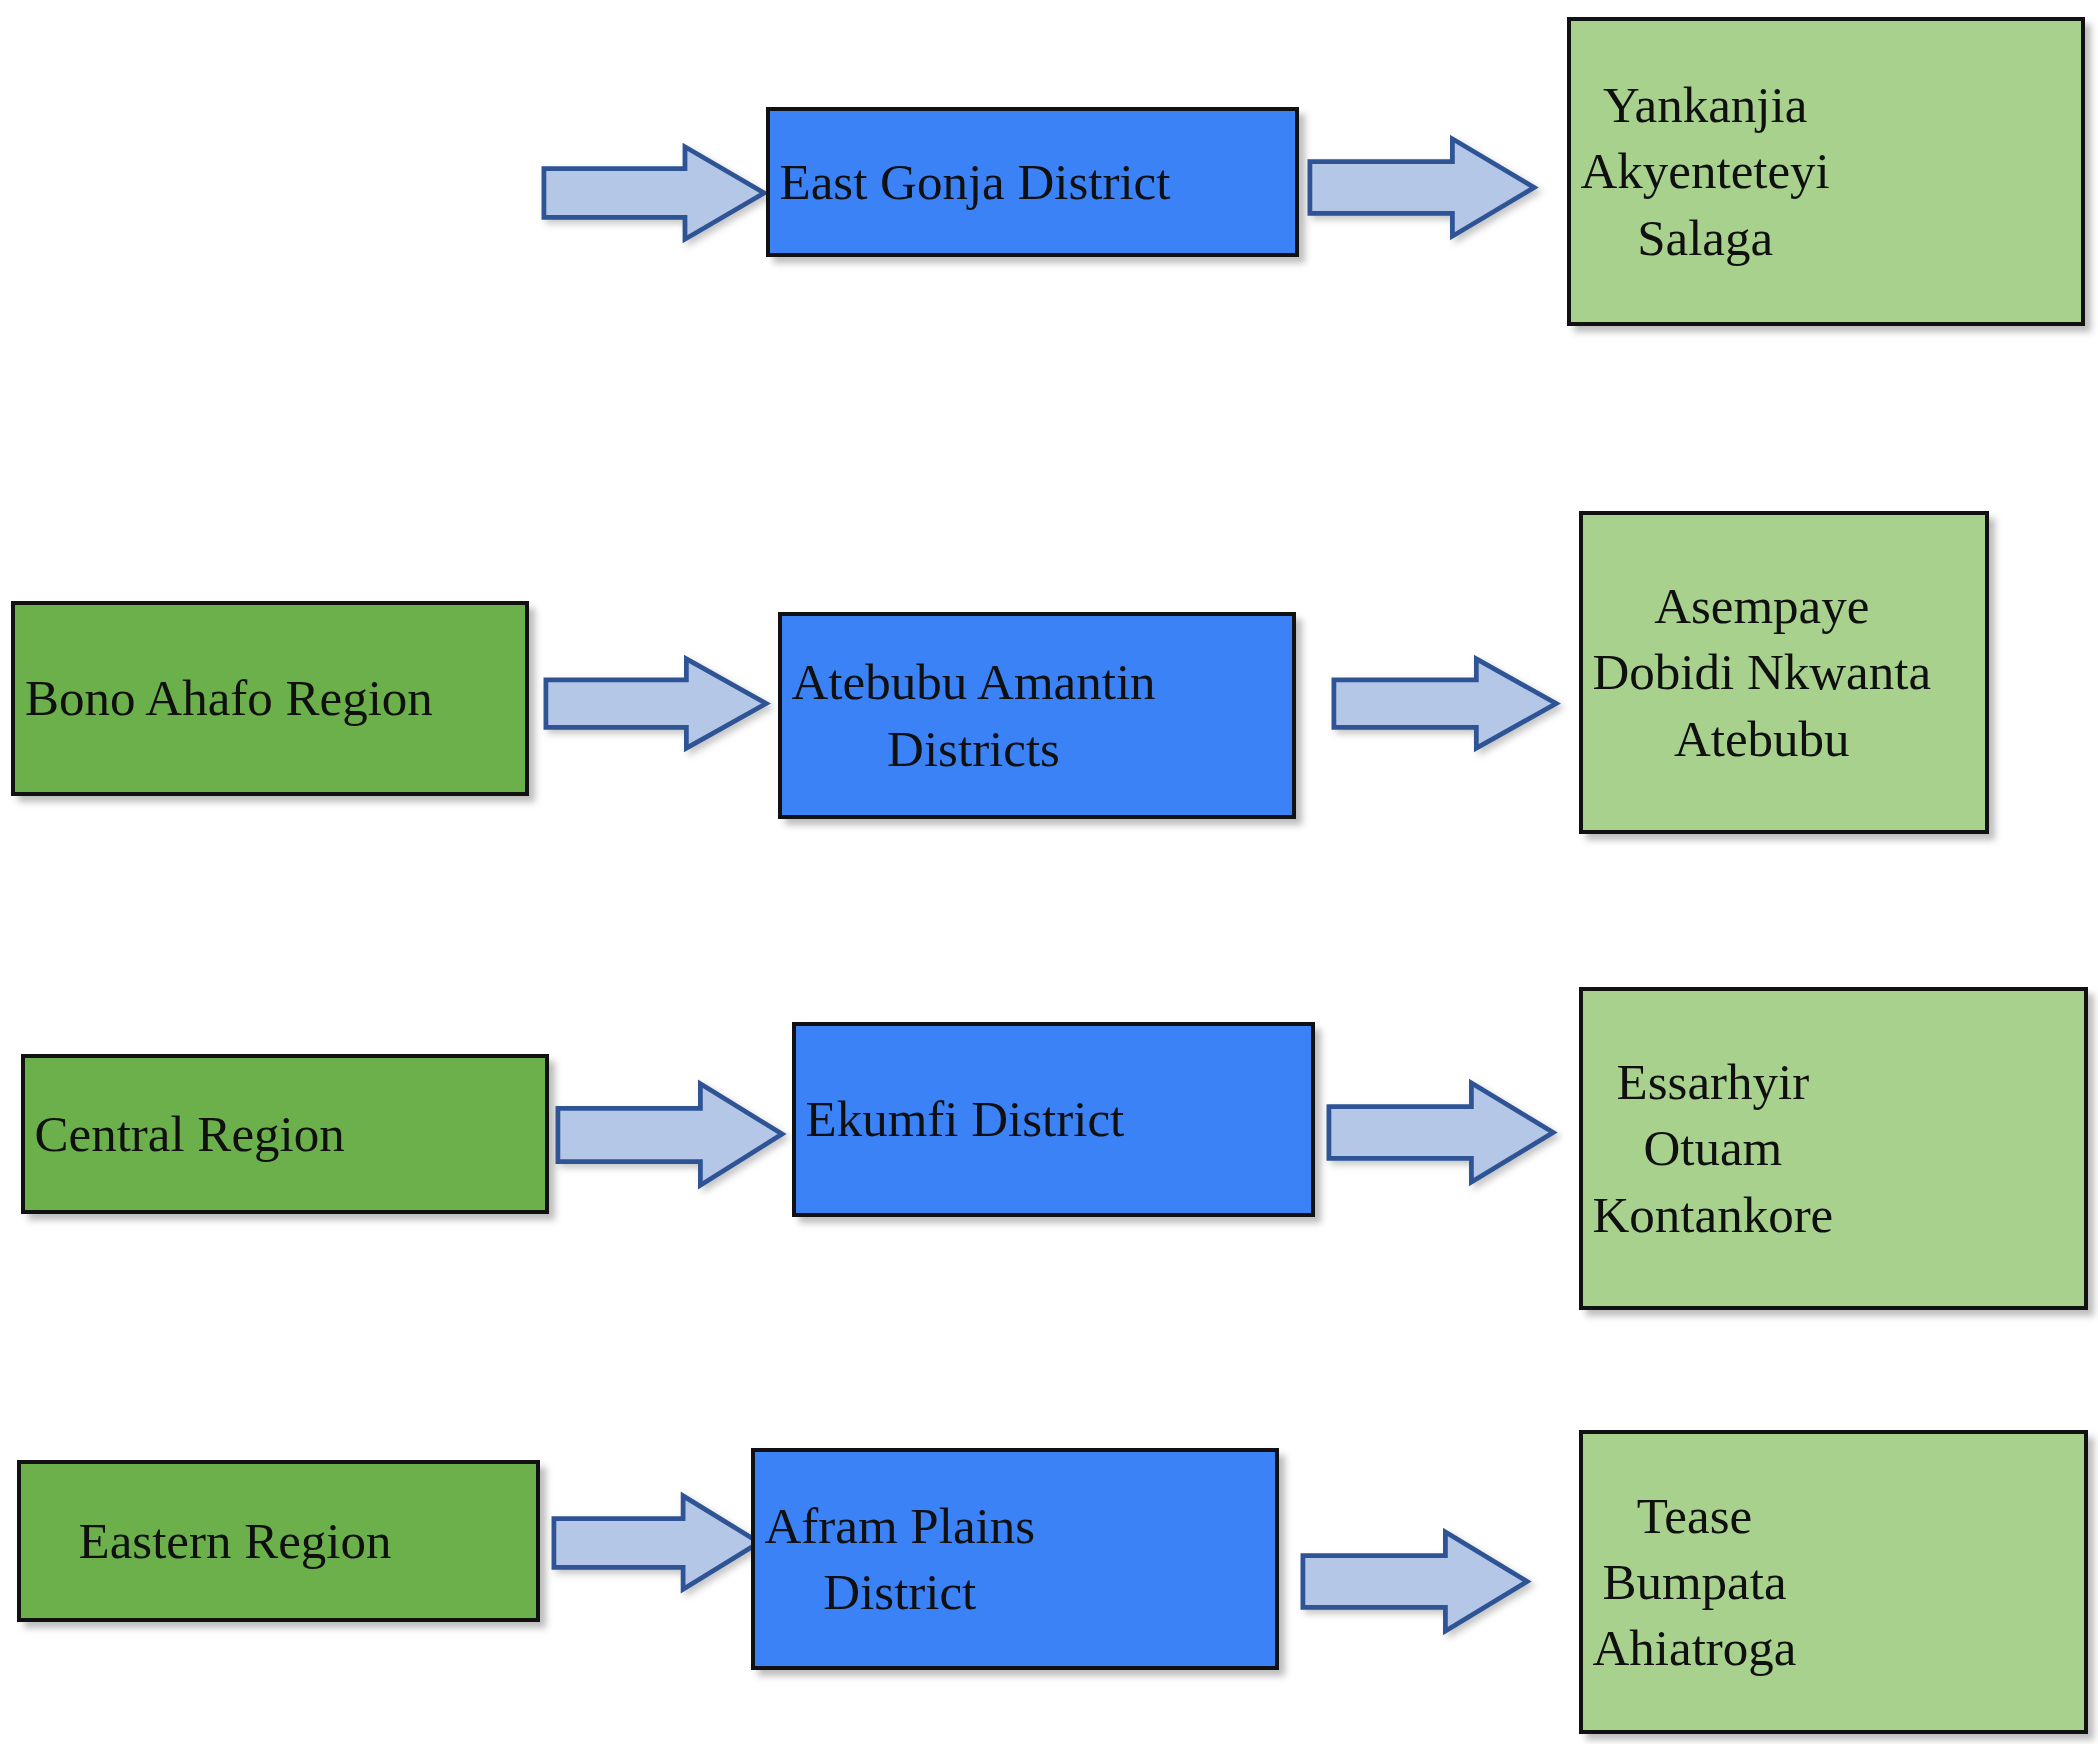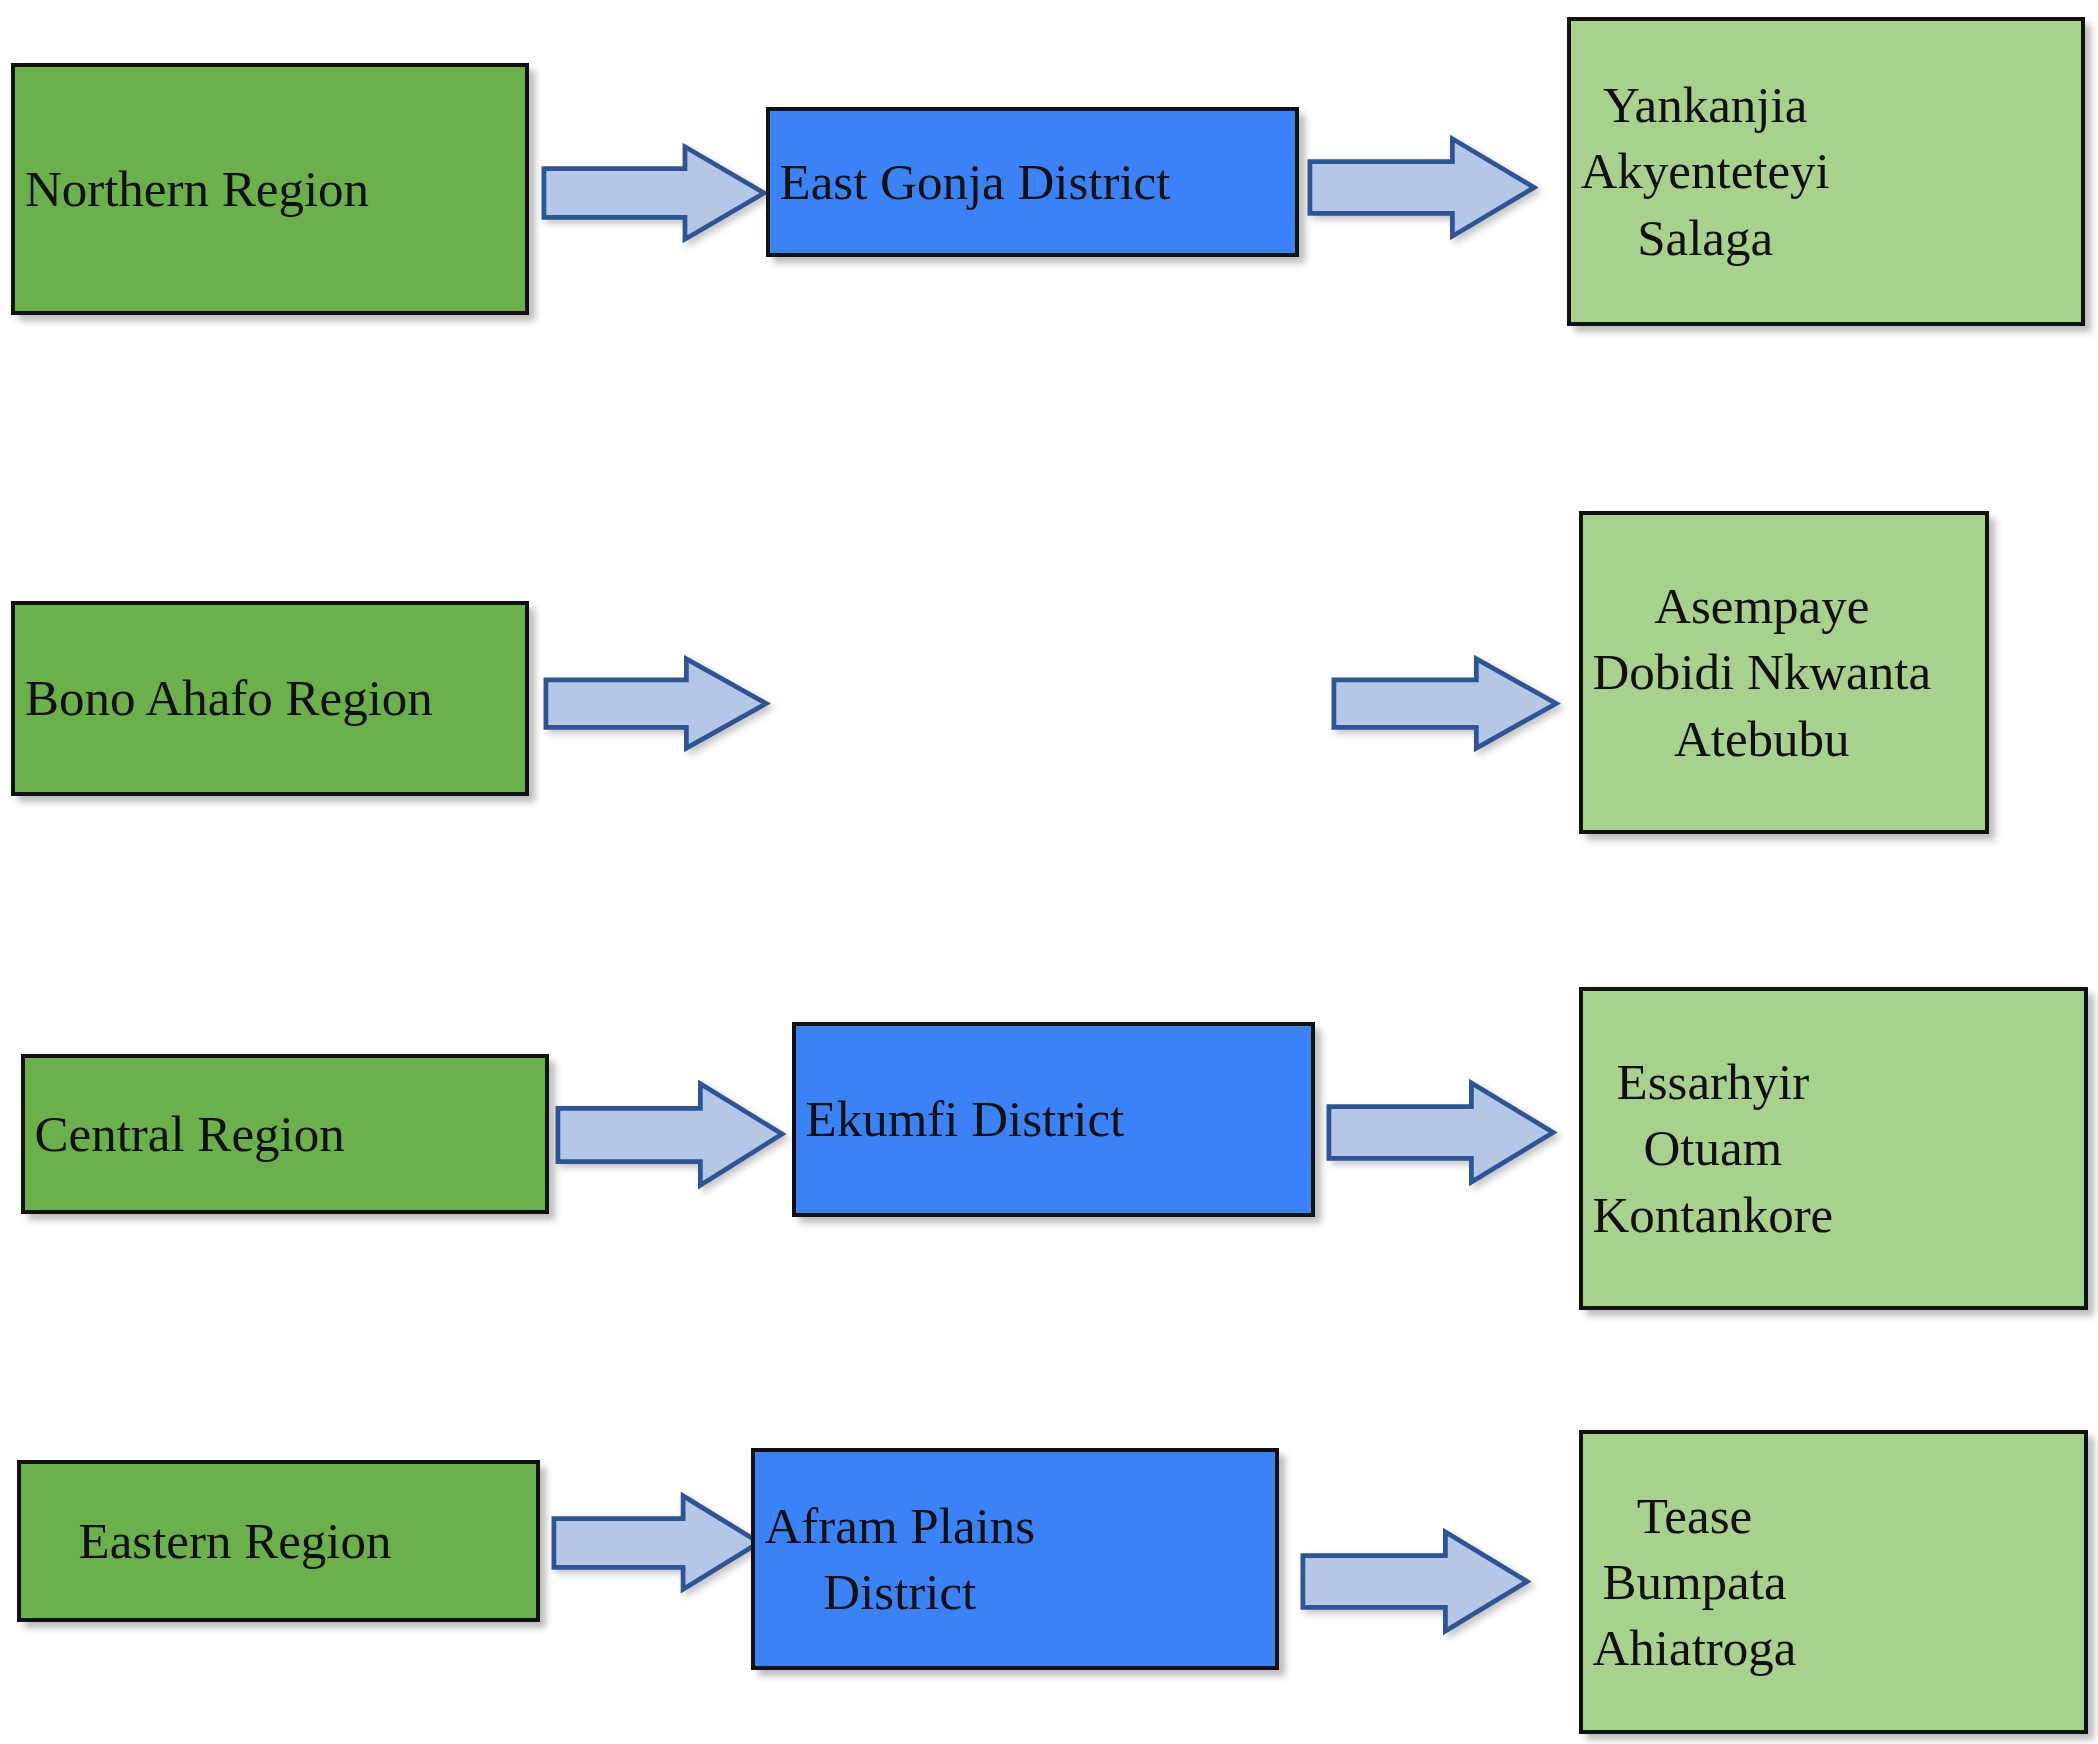--- a/index.html
+++ b/index.html
@@ -60,23 +60,20 @@
     height: 100%;
     overflow: visible;
     filter: drop-shadow(4.8px 4.8px 3.8px rgba(90,90,90,0.35));
   }
 </style>
 </head>
 <body>
 
 <div id="canvas">
 
-  <div class="node region" style="left:11.4px; top:63px; width:518px; height:252px;">
-    <span class="txt">Northern Region</span>
-  </div>
 
   <div class="arrow" style="left:542px; top:143px; width:224px; height:100px;">
     <svg viewBox="0 0 235 105" preserveAspectRatio="none">
       <polygon points="2,27 150,27 150,4 233,52.5 150,101 150,78 2,78" fill="#B4C7E7" stroke="#2E5496" stroke-width="5" stroke-linejoin="miter"></polygon>
     </svg>
   </div>
 
   <div class="node district" style="left:766px; top:107px; width:533px; height:150px;">
     <span class="txt">East Gonja District</span>
   </div>
@@ -96,20 +93,24 @@
   <div class="node region" style="left:11.4px; top:601px; width:518px; height:195px;">
     <span class="txt">Bono Ahafo Region</span>
   </div>
 
   <div class="arrow" style="left:544px; top:656px; width:224px; height:95px;">
     <svg viewBox="0 0 236 100" preserveAspectRatio="none">
       <polygon points="2,25 150,25 150,3 234,50 150,97 150,75 2,75" fill="#B4C7E7" stroke="#2E5496" stroke-width="5" stroke-linejoin="miter"></polygon>
     </svg>
   </div>
 
+  <div class="node district" style="left:778px; top:612px; width:518px; height:207px;">
+    <span class="txt">Atebubu Amantin
+Districts</span>
+  </div>
 
   <div class="arrow" style="left:1332px; top:656px; width:226px; height:95px;">
     <svg viewBox="0 0 238 100" preserveAspectRatio="none">
       <polygon points="2,25 152,25 152,3 236,50 152,97 152,75 2,75" fill="#B4C7E7" stroke="#2E5496" stroke-width="5" stroke-linejoin="miter"></polygon>
     </svg>
   </div>
 
   <div class="node towns" style="left:1579px; top:511px; width:410px; height:323px;">
     <span class="txt">Asempaye
 Dobidi Nkwanta

